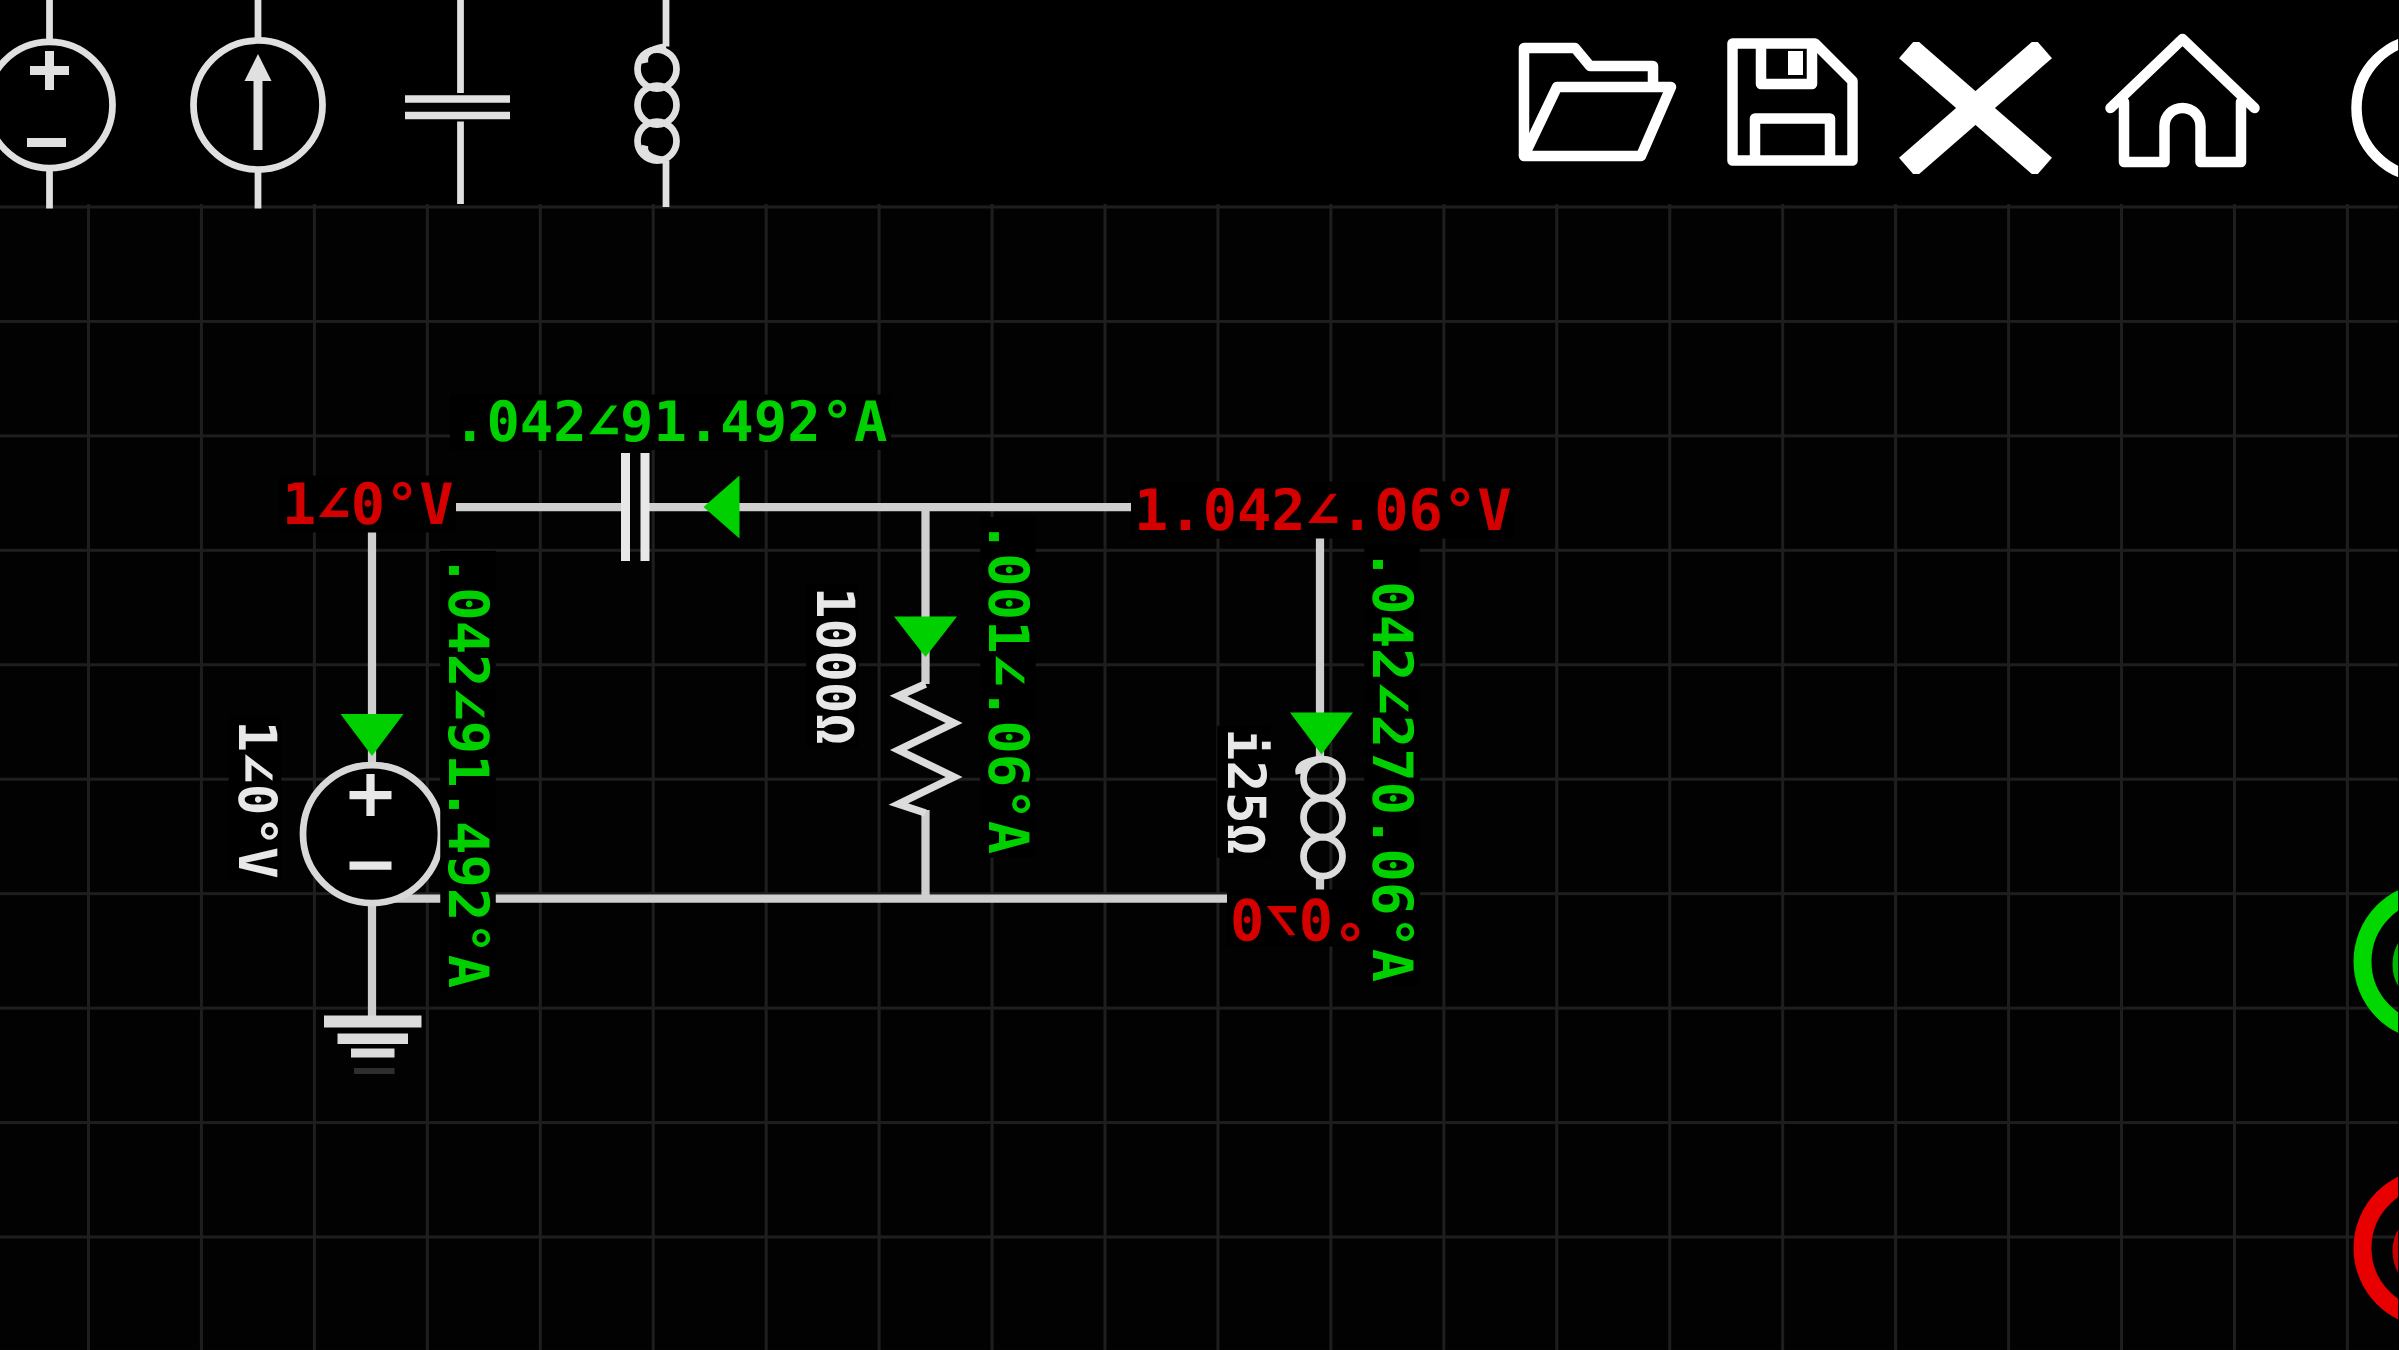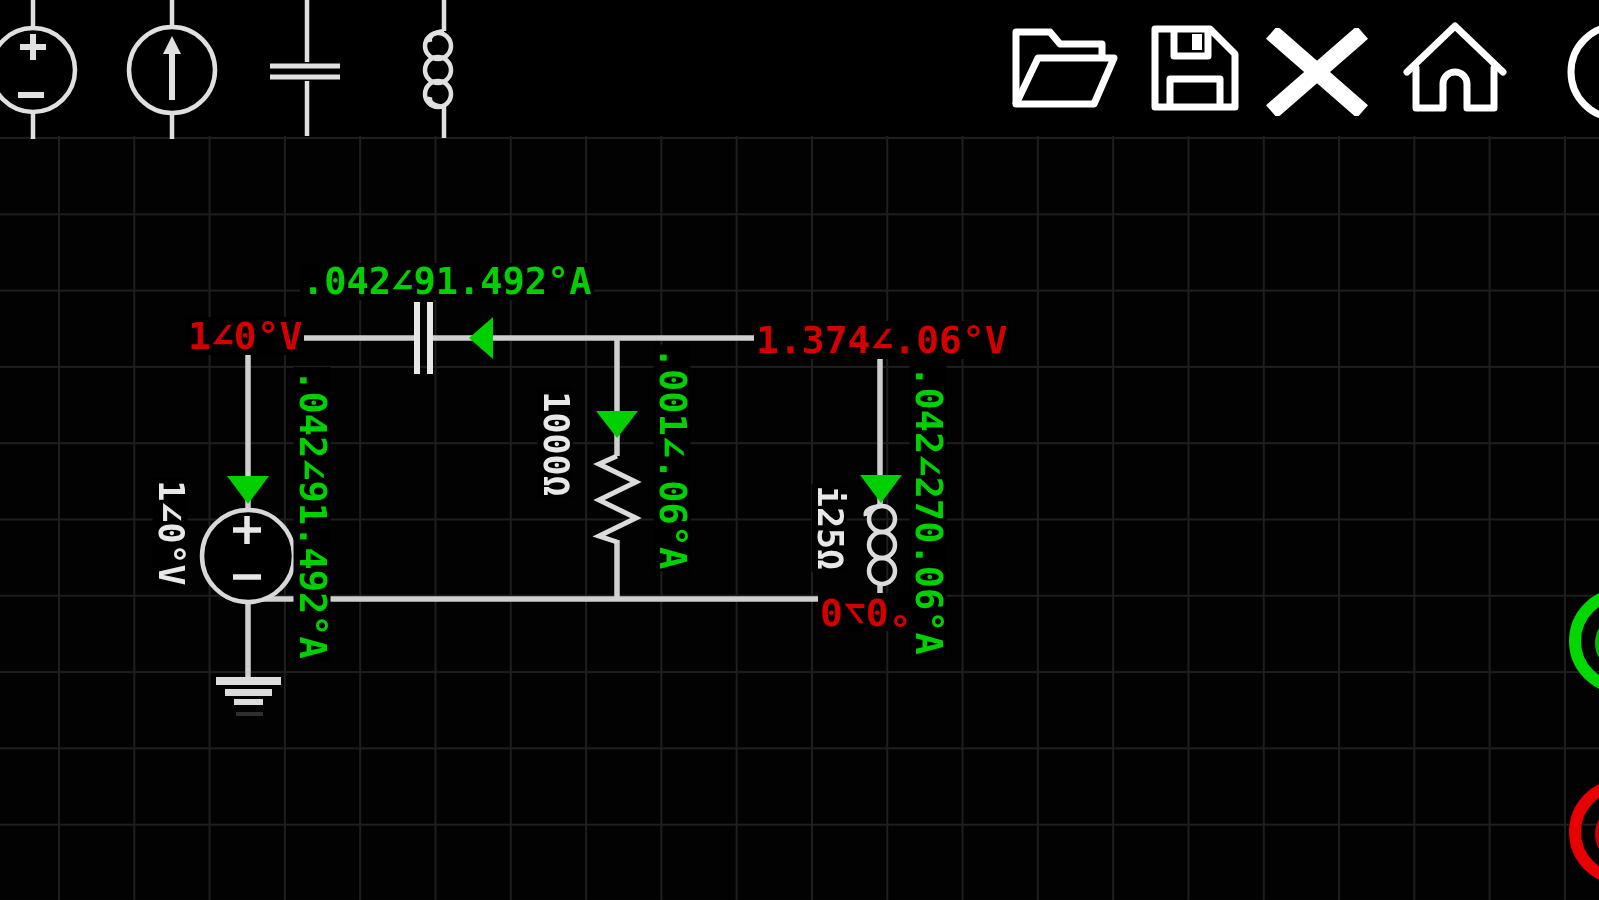--- a/index.html
+++ b/index.html
@@ -79,21 +79,21 @@
 
     <g fill="#00d000">
       <polygon points="469,338 493,317 493,359"></polygon>
       <polygon points="248,504 227,476 269,476"></polygon>
       <polygon points="617,438 596,411 638,411"></polygon>
       <polygon points="881,503 860,475 902,475"></polygon>
     </g>
   </svg>
 
   <div class="lbl red" style="left:186px;top:317px">1∠0°V</div>
-  <div class="lbl red" style="left:754px;top:321px">1.374∠.06°V</div>
+  <div class="lbl red" style="left:754px;top:321px">1.042∠.06°V</div>
   <div class="lbl red" style="left:818px;top:593px;transform:scaleY(-1)">0∠0°V</div>
 
   <div class="lbl white vert" style="left:170px;top:533px">1∠0°V</div>
   <div class="lbl white vert" style="left:555px;top:444px">1000Ω</div>
   <div class="lbl white vert" style="left:829px;top:528px">i25Ω</div>
 
   <div class="lbl green" style="left:300px;top:263px">.042∠91.492°A</div>
   <div class="lbl green vert" style="left:312px;top:514px">.042∠91.492°A</div>
   <div class="lbl green vert" style="left:672px;top:458px">.001∠.06°A</div>
   <div class="lbl green vert" style="left:928px;top:510px">.042∠270.06°A</div>

